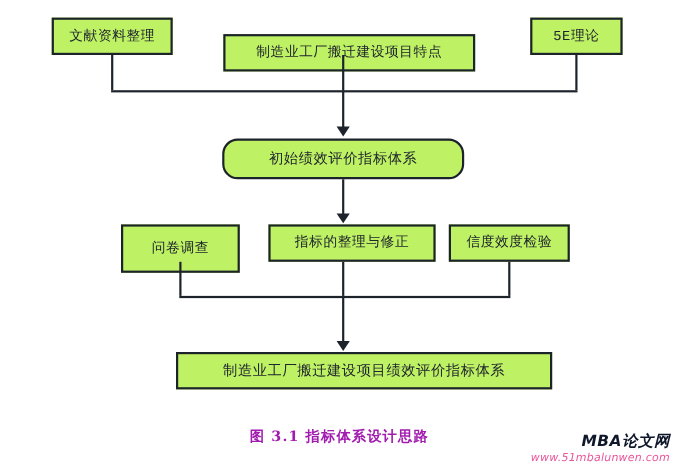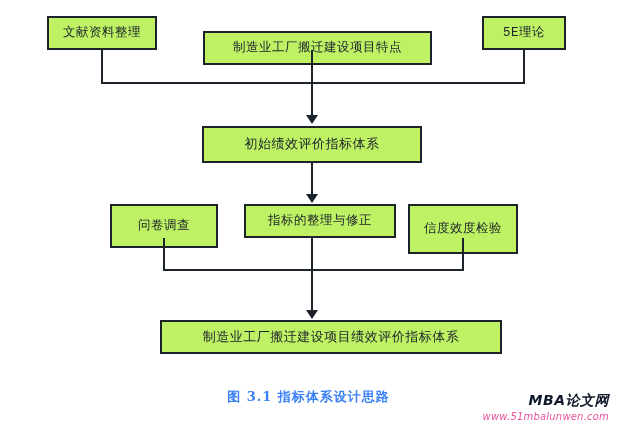--- a/index.html
+++ b/index.html
@@ -58,21 +58,21 @@
 
   
   .caption {
     position: absolute;
     left: 0;
     top: 388px;
     width: 617px;
     text-align: center;
     font-size: 13px;
     font-weight: bold;
-    color: #3b82f6;
+    color: #a21caf;
     font-family: "DejaVu Serif", "Liberation Serif", serif;
     letter-spacing: 1px;
   }
 
   
   .wm {
     position: absolute;
     text-align: right;
     font-style: italic;
     font-family: "DejaVu Sans", "Liberation Sans", sans-serif;
@@ -112,36 +112,36 @@
 
   <div class="vline" style="left:101px; top:50px; height:32px;"></div>
   <div class="vline" style="left:311px; top:50px; height:32px;"></div>
   <div class="vline" style="left:523px; top:50px; height:32px;"></div>
 
   <div class="hline" style="left:101px; top:82px; width:424px;"></div>
 
   <div class="vline" style="left:311px; top:82px; height:35px;"></div>
   <div class="arrow-head" style="left:306px; top:115px;"></div>
 
-  <div class="node big" style="left:202px; top:126px; width:220px; height:37px;">
+  <div class="node big" style="left:202px; top:126px; width:220px; height:37px;border-radius:14px;">
     <span>初始绩效评价指标体系</span>
   </div>
 
   <div class="vline" style="left:311px; top:163px; height:33px;"></div>
   <div class="arrow-head" style="left:306px; top:194px;"></div>
 
   <div class="node" style="left:110px; top:204px; width:108px; height:44px;">
     <span>问卷调查</span>
   </div>
 
   <div class="node" style="left:244px; top:204px; width:152px; height:34px;">
     <span>指标的整理与修正</span>
   </div>
 
-  <div class="node" style="left:408px; top:204px; width:110px; height:50px;">
+  <div class="node" style="left:408px; top:204px; width:110px; height:34px;">
     <span>信度效度检验</span>
   </div>
 
   <div class="vline" style="left:163px; top:238px; height:31px;"></div>
   <div class="vline" style="left:311px; top:238px; height:31px;"></div>
   <div class="vline" style="left:462px; top:238px; height:31px;"></div>
 
   <div class="hline" style="left:163px; top:269px; width:301px;"></div>
 
   <div class="vline" style="left:311px; top:269px; height:44px;"></div>

